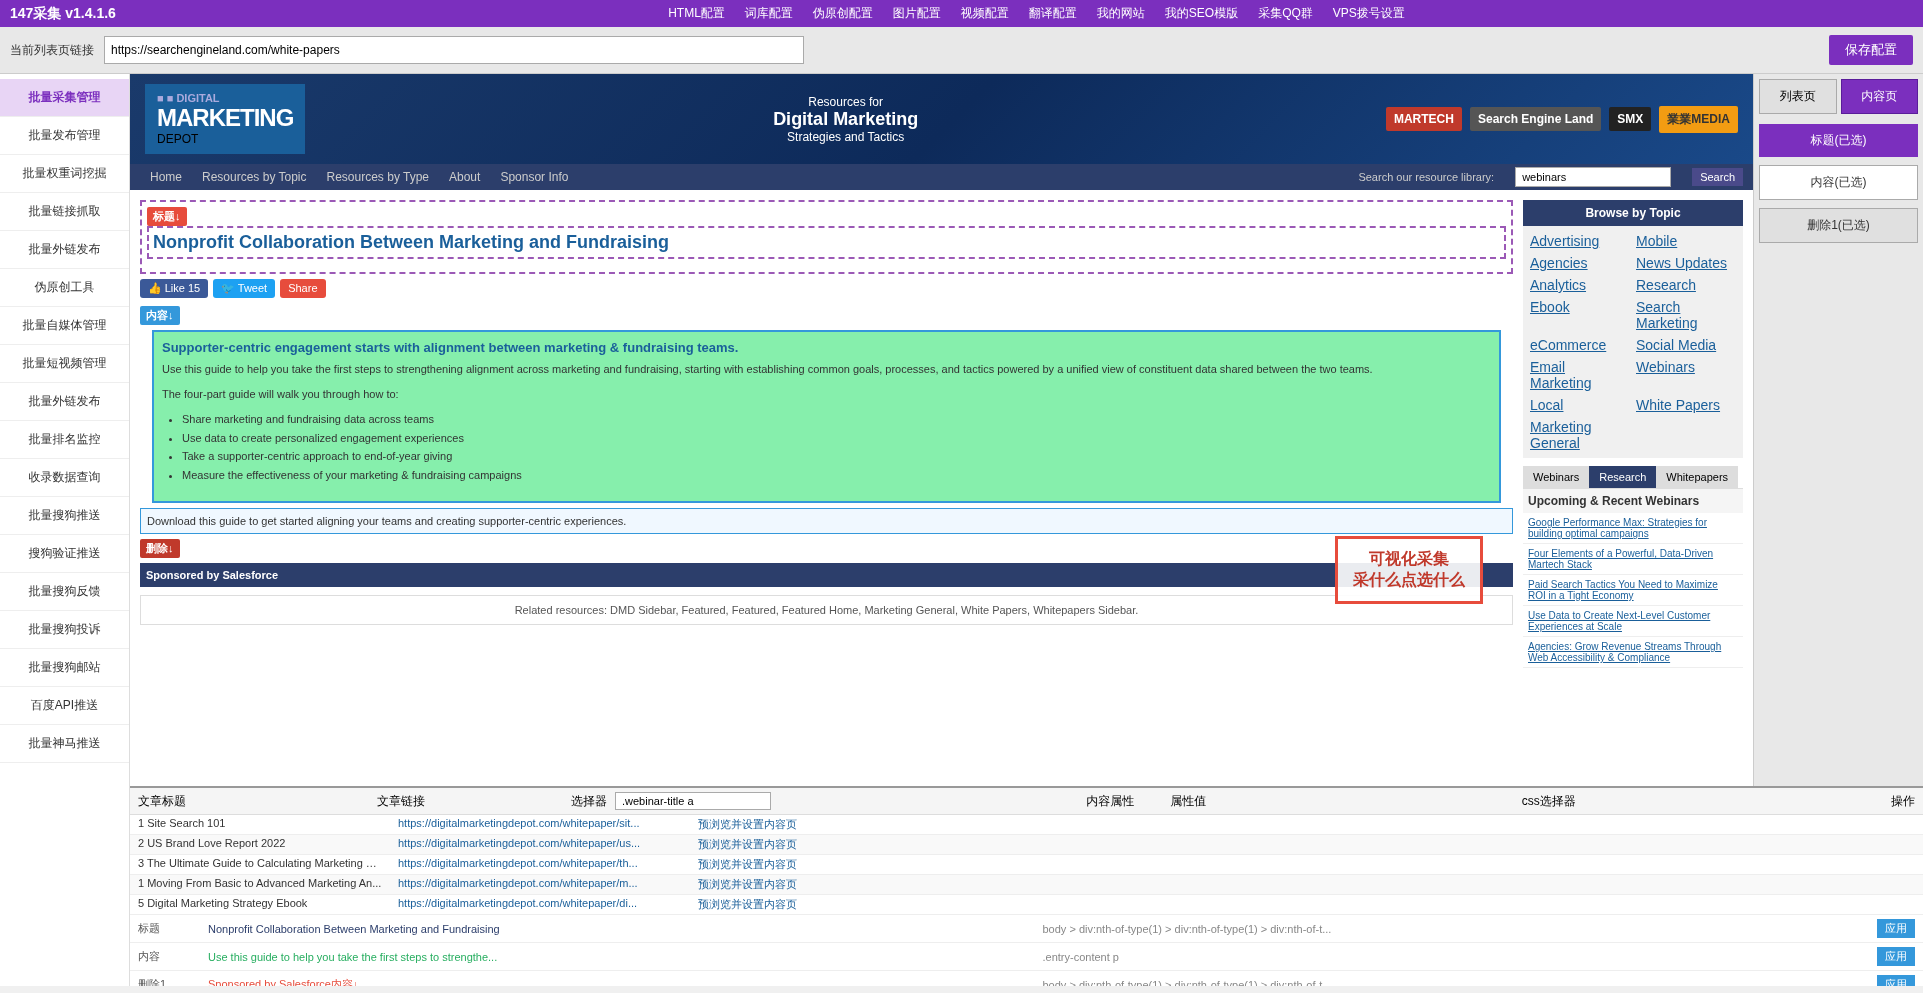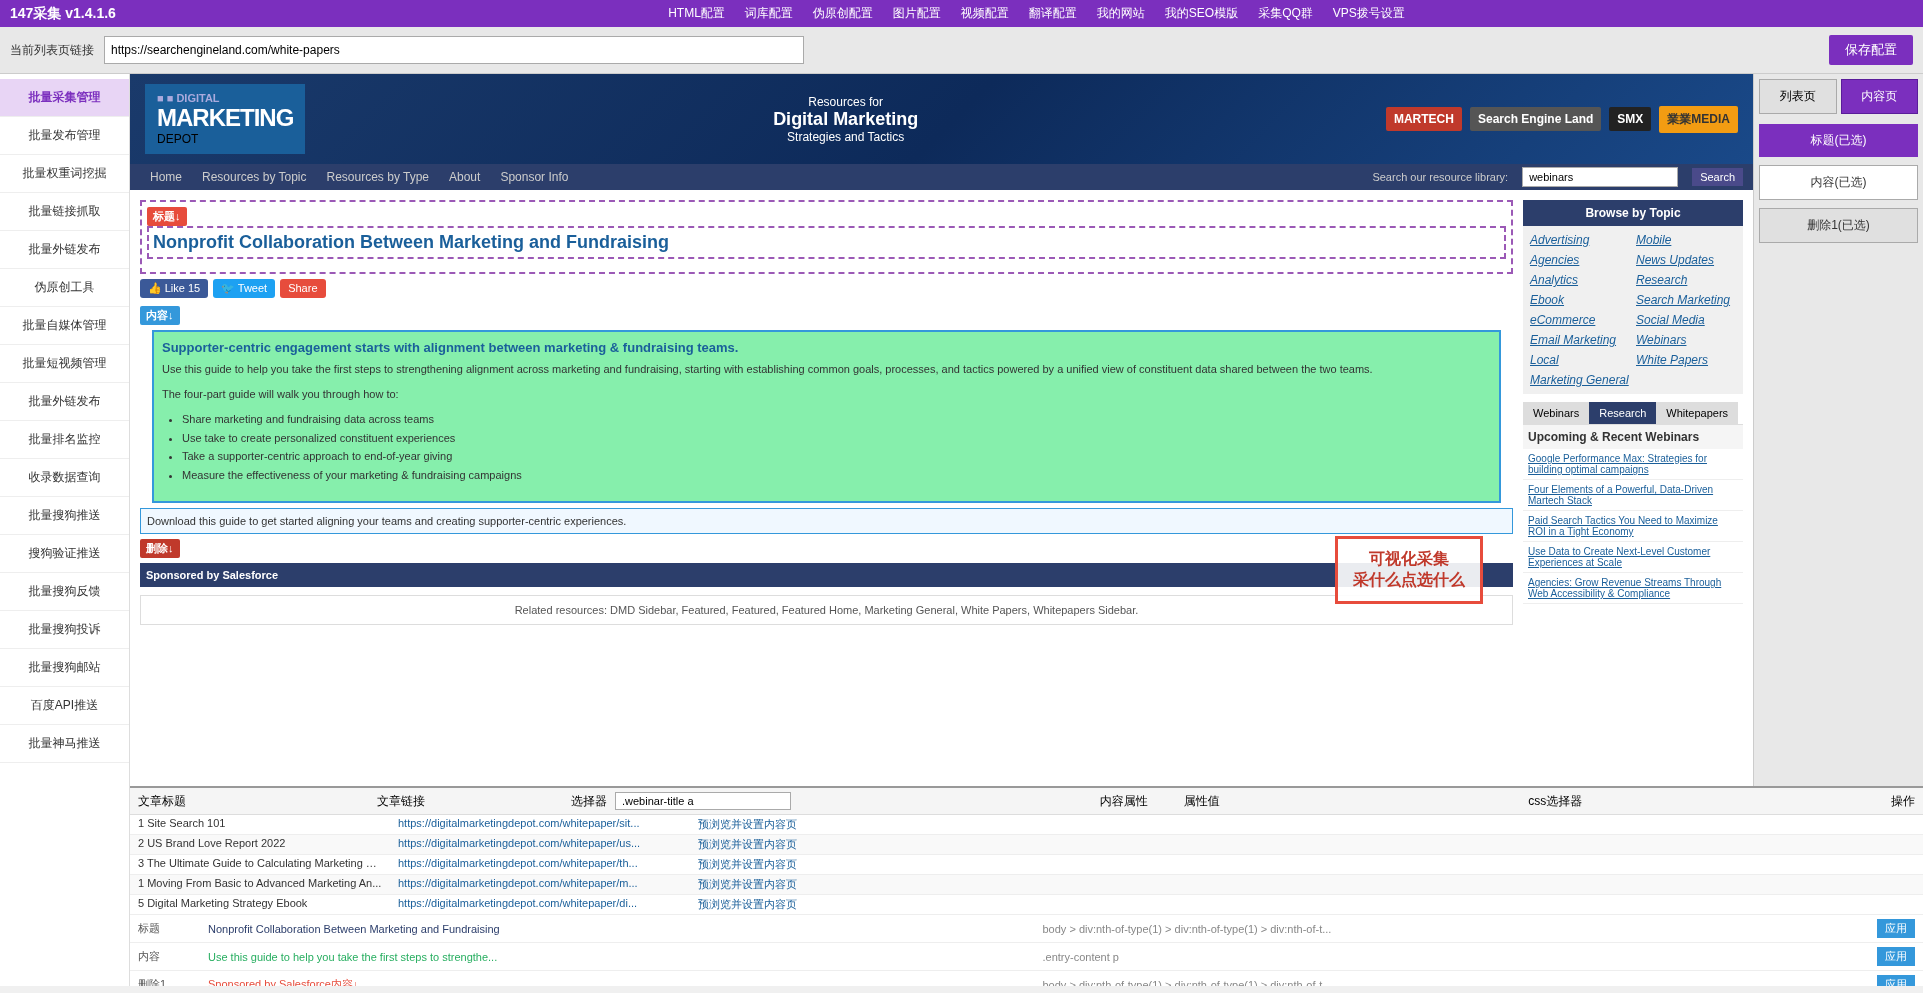--- a/index.html
+++ b/index.html
@@ -176,21 +176,21 @@
       color: #ccc;
       text-decoration: none;
       padding: 6px 10px;
       font-size: 12px;
       display: inline-block;
     }
     .site-nav-search {
       margin-left: auto;
       display: flex;
       align-items: center;
-      gap: 14px;
+      gap: 21px;
       font-size: 11px;
       color: #ccc;
     }
     .site-nav-search input {
       padding: 3px 6px;
       font-size: 11px;
       border: 1px solid #aaa;
     }
     .site-nav-search button {
       padding: 3px 8px;
@@ -317,26 +317,25 @@
       text-align: center;
     }
     .topic-grid {
       display: grid;
       grid-template-columns: 1fr 1fr;
       gap: 2px;
       padding: 5px;
       background: #f0f0f0;
     }
     .topic-link {
-      font-size: 12px;
+      font-size: 14px;
       color: #1a5f9a;
       padding: 2px;
       cursor: pointer;
       text-decoration: underline;
-      font-style: italic;
     }
 
     .tabs-row {
       display: flex;
       margin-top: 8px;
       border-bottom: 1px solid #ddd;
     }
     .tab-btn {
       padding: 5px 10px;
       font-size: 11px;
@@ -622,21 +621,21 @@
 
             
             <div style="position:relative;">
               <span class="label-tag label-content">内容↓</span>
               <div class="selection-box-content">
                 <div class="article-lead">Supporter-centric engagement starts with alignment between marketing &amp; fundraising teams.</div>
                 <div class="article-body">Use this guide to help you take the first steps to strengthening alignment across marketing and fundraising, starting with establishing common goals, processes, and tactics powered by a unified view of constituent data shared between the two teams.</div>
                 <div class="article-body">The four-part guide will walk you through how to:</div>
                 <ul class="article-list">
                   <li>Share marketing and fundraising data across teams</li>
-                  <li>Use take to create personalized constituent experiences</li>
+                  <li>Use data to create personalized engagement experiences</li>
                   <li>Take a supporter-centric approach to end-of-year giving</li>
                   <li>Measure the effectiveness of your marketing &amp; fundraising campaigns</li>
                 </ul>
               </div>
 
               
               <div class="big-instruction">
                 <div>可视化采集</div>
                 <div>采什么点选什么</div>
               </div>
@@ -699,21 +698,21 @@
       </div>
     </div>
 
     <div id="bottom-table">
       <div class="selector-input-area">
         <span>文章标题</span>
         <div style="width:175px;"></div>
         <span>文章链接</span>
         <div style="width:130px;"></div>
         <span>选择器</span>
-        <input type="text" style="width: 176px;" value=".webinar-title a">
+        <input type="text" style="width: 156px;" value=".webinar-title a">
         <div style="flex:1;"></div>
         <span>内容属性</span>
         <div style="width:20px;"></div>
         <span>属性值</span>
         <div style="flex:1;"></div>
         <span>css选择器</span>
         <div style="flex:1;"></div>
         <span>操作</span>
       </div>
       <div id="table-rows-container">

